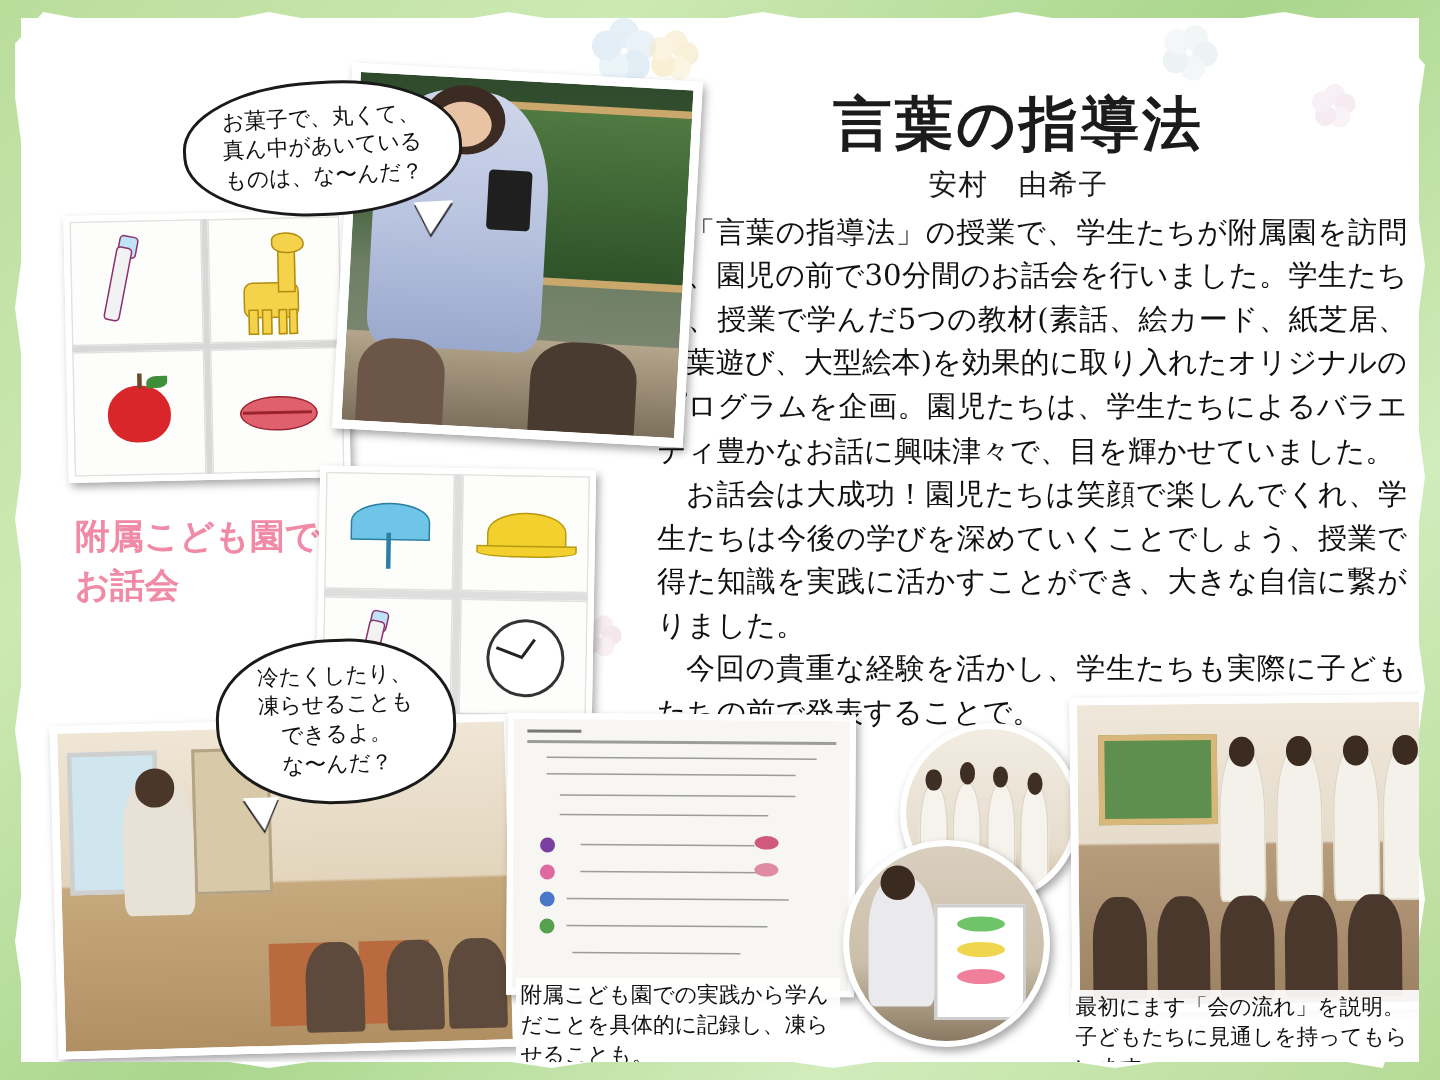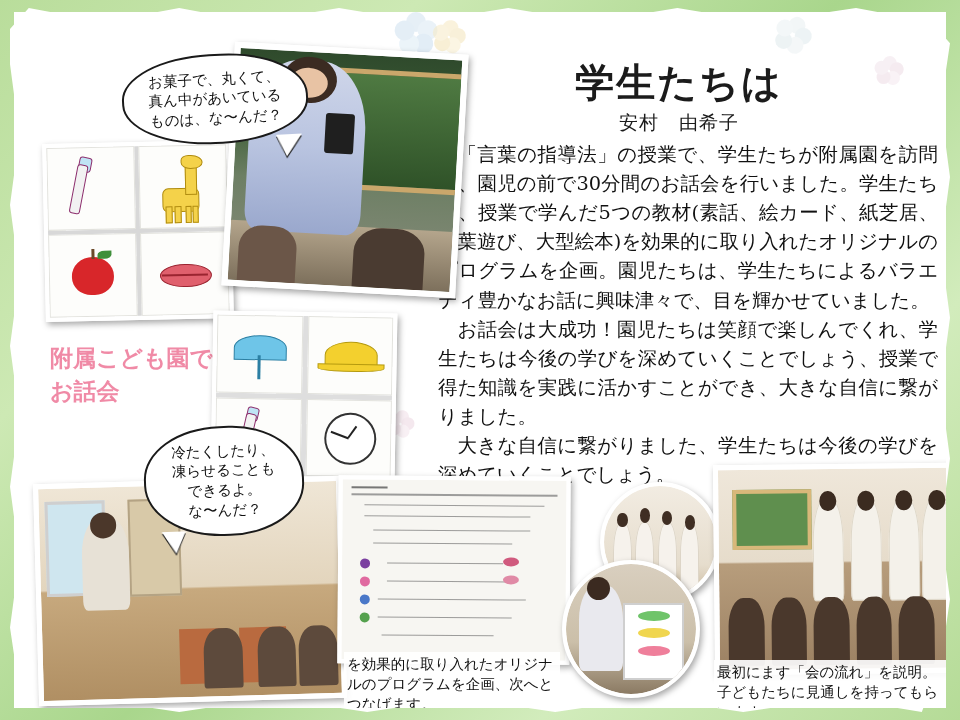--- a/index.html
+++ b/index.html
@@ -456,27 +456,27 @@
     <div class="flower" style="left:352px;top:420px;width:22px;height:22px;">
       <div class="petal">
         <span style="background:#f5e9cf;transform:rotate(0deg)"></span>
         <span style="background:#efe0c0;transform:rotate(72deg)"></span>
         <span style="background:#f7eed9;transform:rotate(144deg)"></span>
         <span style="background:#efe0c0;transform:rotate(216deg)"></span>
         <span style="background:#f5e9cf;transform:rotate(288deg)"></span>
       </div>
     </div>
 
-    <div class="title">学生たちは</div>
+    <div class="title">言葉の指導法</div>
     <div class="author">安村　由希子</div>
 
     <div class="body-text">
       <p>「言葉の指導法」の授業で、学生たちが附属園を訪問し、園児の前で30分間のお話会を行いました。学生たちは、授業で学んだ5つの教材(素話、絵カード、紙芝居、言葉遊び、大型絵本)を効果的に取り入れたオリジナルのプログラムを企画。園児たちは、学生たちによるバラエティ豊かなお話に興味津々で、目を輝かせていました。</p>
       <p>お話会は大成功！園児たちは笑顔で楽しんでくれ、学生たちは今後の学びを深めていくことでしょう、授業で得た知識を実践に活かすことができ、大きな自信に繋がりました。</p>
-      <p>大きな自信に繋がりました、学生たちは今後の学びを深めていくことでしょう。</p>
+      <p>今回の貴重な経験を活かし、学生たちも実際に子どもたちの前で発表することで。</p>
     </div>
 
     <div class="pink-heading" style="white-space:pre-line">附属こども園での
 お話会</div>
 
     <div class="photo" id="photo-cards-grid">
       <div class="inner">
         <div class="cards-grid">
           <div class="card-cell ic-toothbrush">
             <div class="bristles"></div>
@@ -626,17 +626,17 @@
 真ん中があいている
 ものは、な〜んだ？</span>
     </div>
     <div class="bubble" id="bubble-tsumetaku">
       <span class="btext" style="white-space:pre-line">冷たくしたり、
 凍らせることも
 できるよ。
 な〜んだ？</span>
     </div>
 
-    <div class="caption" id="caption-whiteboard">を効果的に取り入れたオリジナルのプログラムを企画、次へとつなげます。</div>
+    <div class="caption" id="caption-whiteboard">附属こども園での実践から学んだことを具体的に記録し、凍らせることも。</div>
     <div class="caption" id="caption-presentation">最初にます「会の流れ」を説明。子どもたちに見通しを持ってもらいます。</div>
 
   </div>
 </div>
 
 </body></html>

